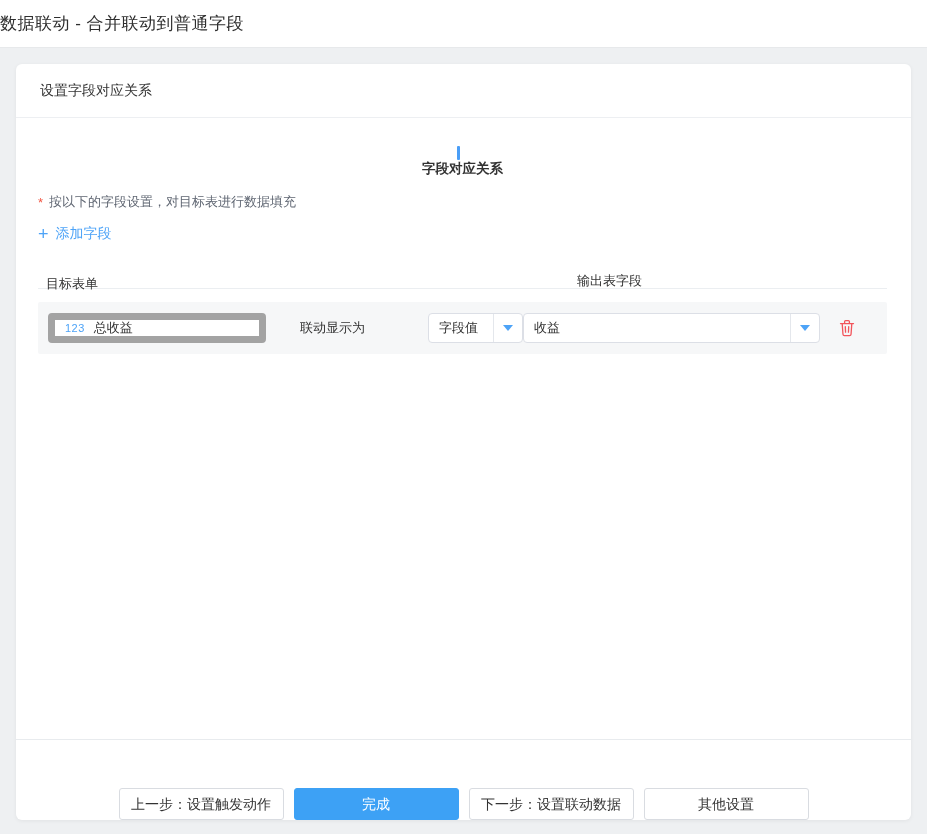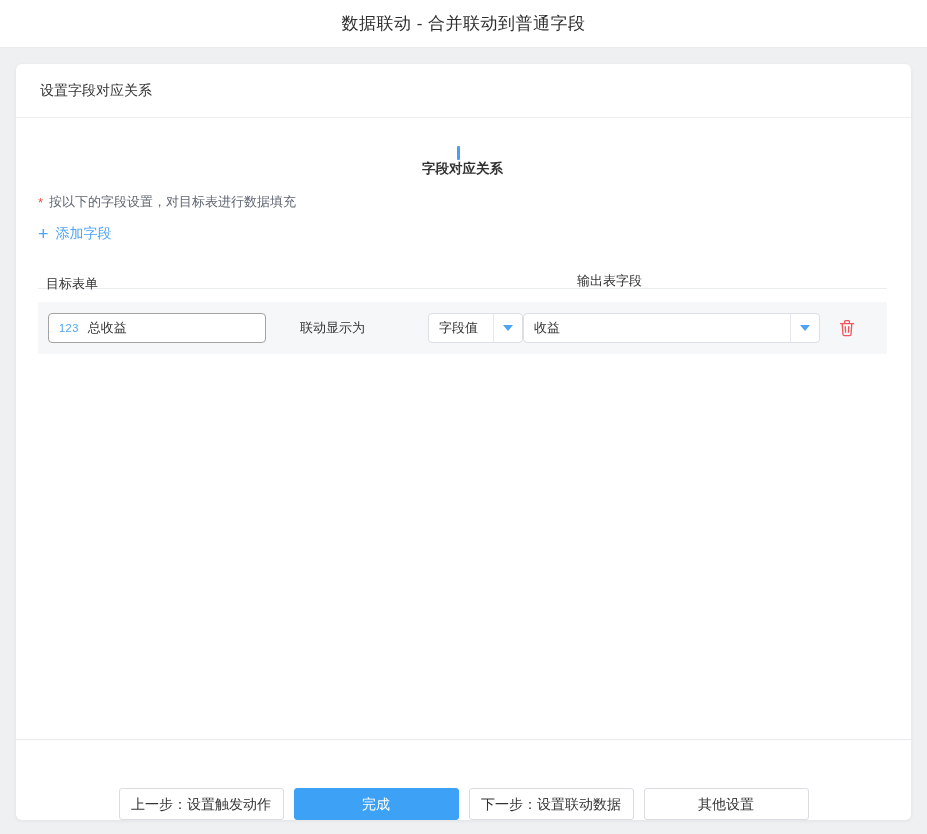--- a/index.html
+++ b/index.html
@@ -13,21 +13,21 @@
   }
   * { box-sizing: border-box; }
 
   
   .top-header {
     height: 48px;
     background: #ffffff;
     border-bottom: 1px solid #E7E9EB;
     display: flex;
     align-items: center;
-    justify-content: center;
+    justify-content: flex-start;
   }
   .top-header .title {
     font-size: 17px;
     color: #2e2e2e;
     letter-spacing: 0.5px;
   }
 
   
   .panel {
     margin: 16px 16px 14px 16px;
@@ -122,21 +122,21 @@
     border-radius: 2px;
     display: flex;
     align-items: center;
     font-size: 13px;
   }
   .target-input {
     margin-left: 10px;
     width: 218px;
     height: 30px;
     background: #ffffff;
-    border: 1px solid #a3a3a3;
+    border: 7px solid #a3a3a3;
     border-radius: 4px;
     display: flex;
     align-items: center;
     padding: 0 10px;
     cursor: pointer;
   }
   .type-badge {
     color: #4DA3F7;
     font-size: 11px;
     margin-right: 9px;

